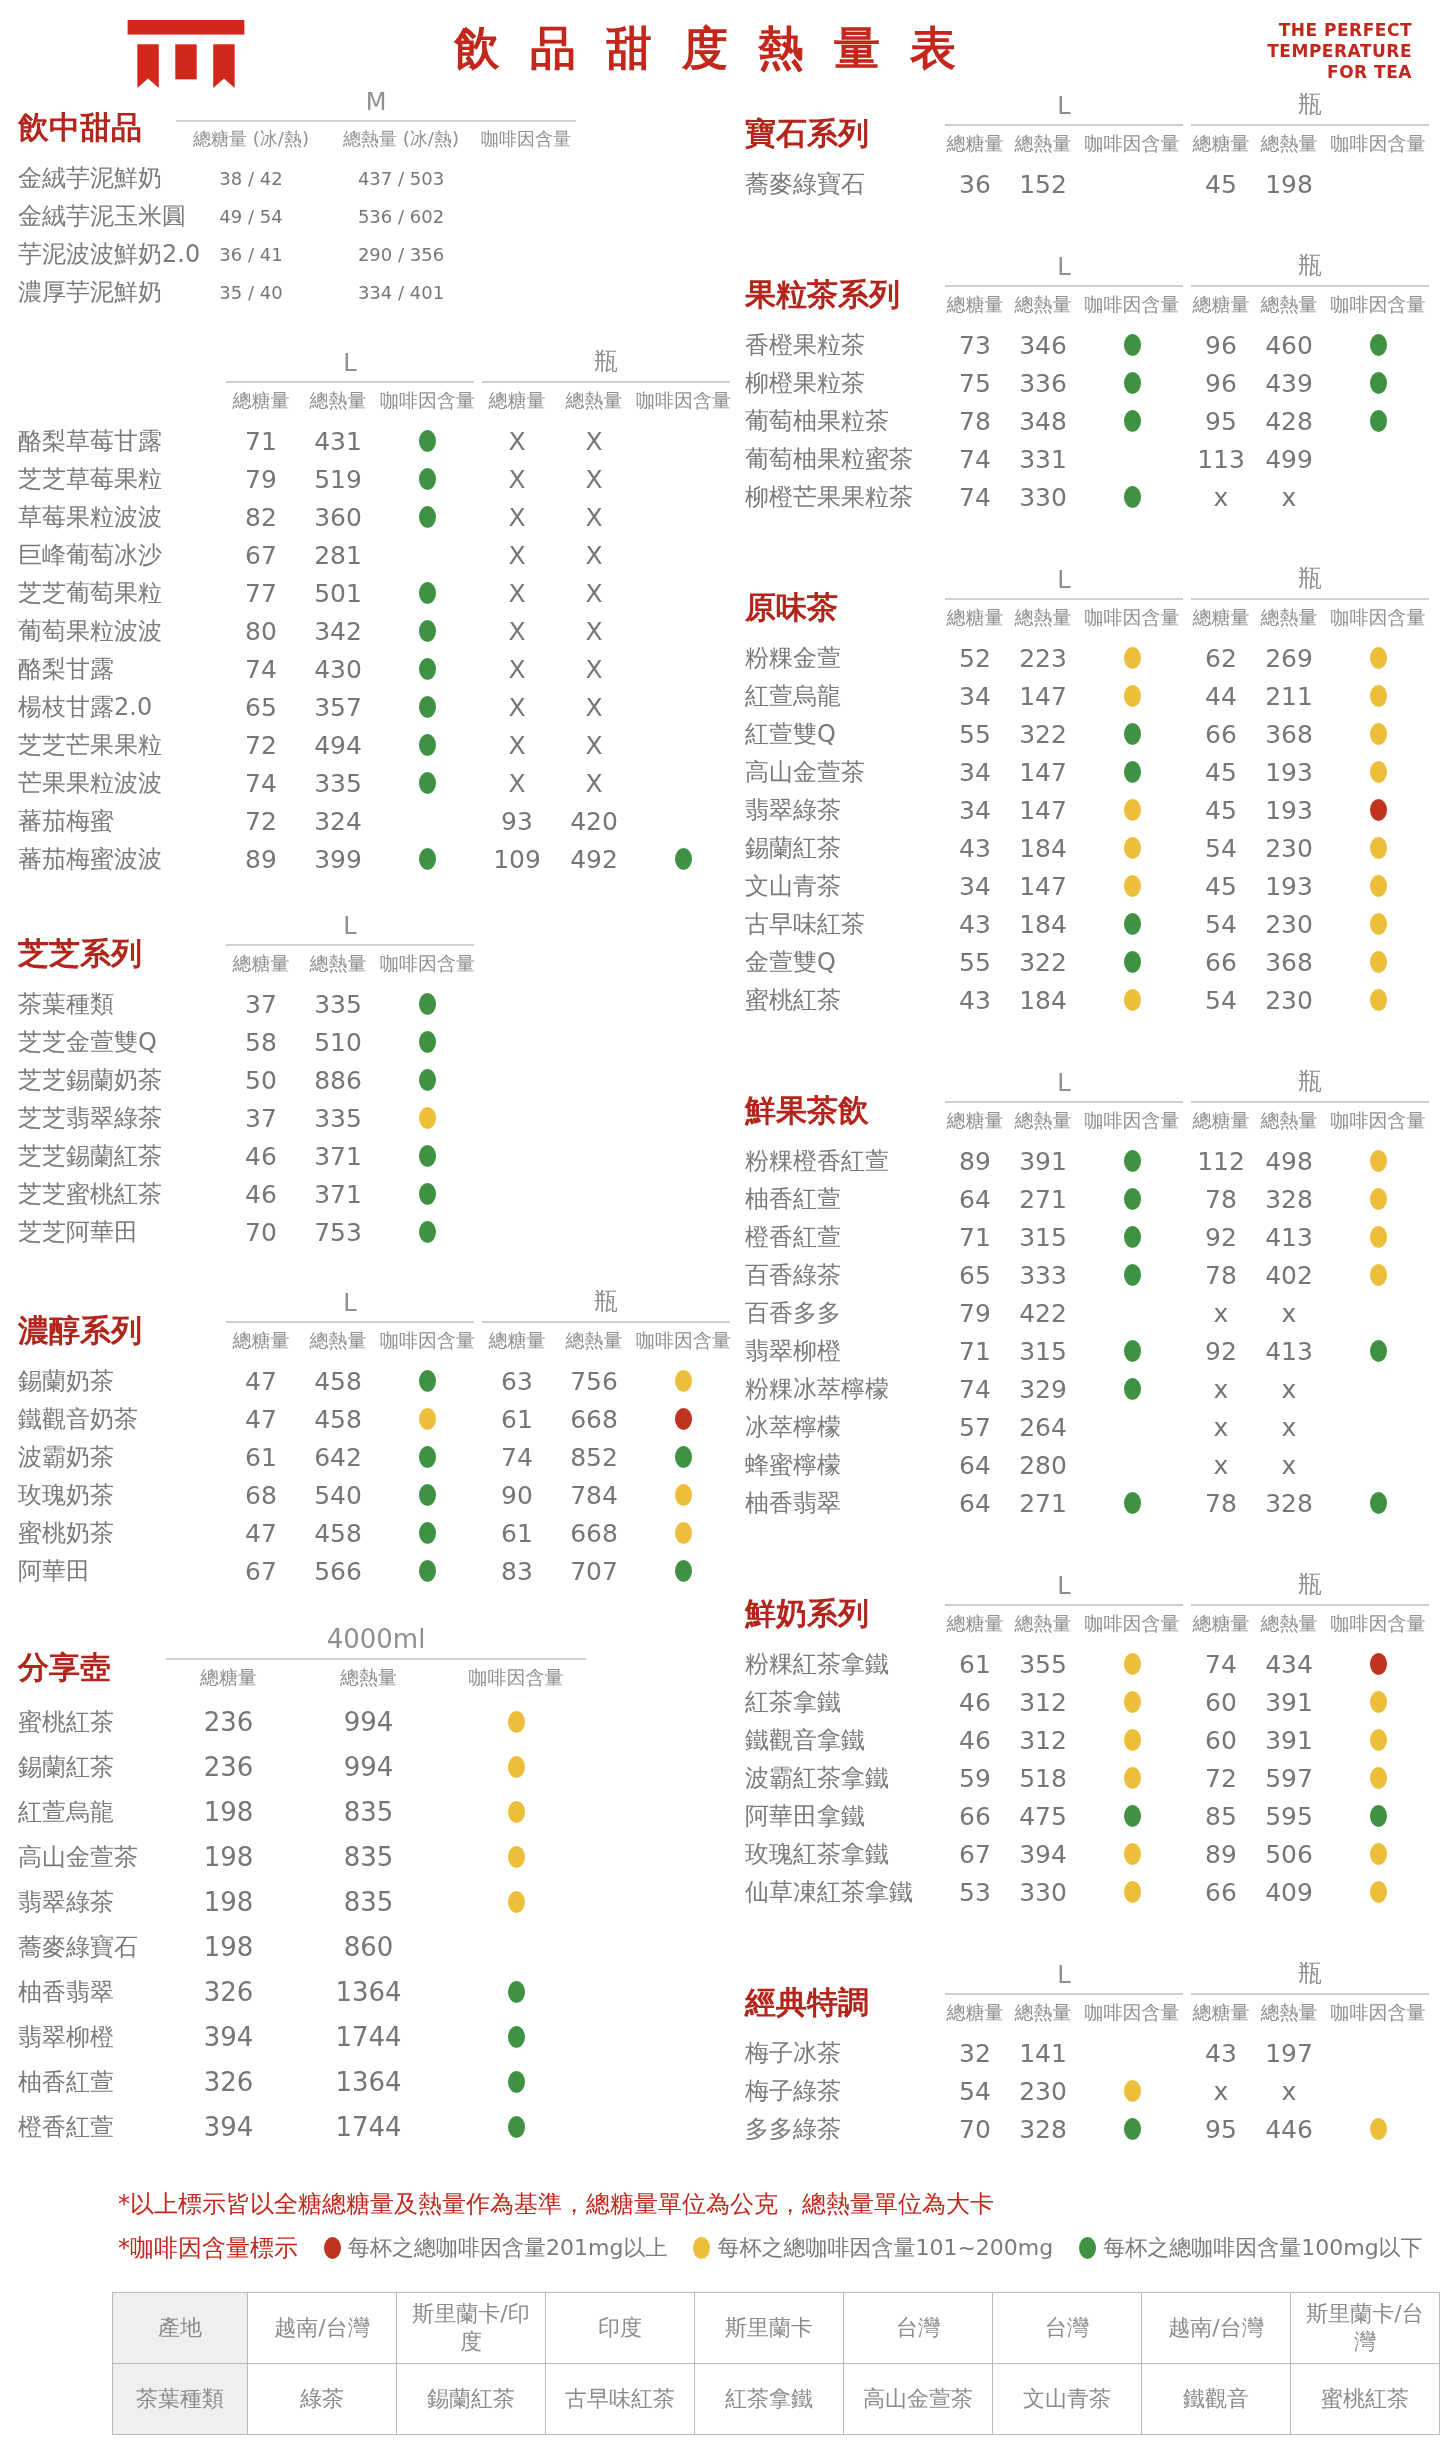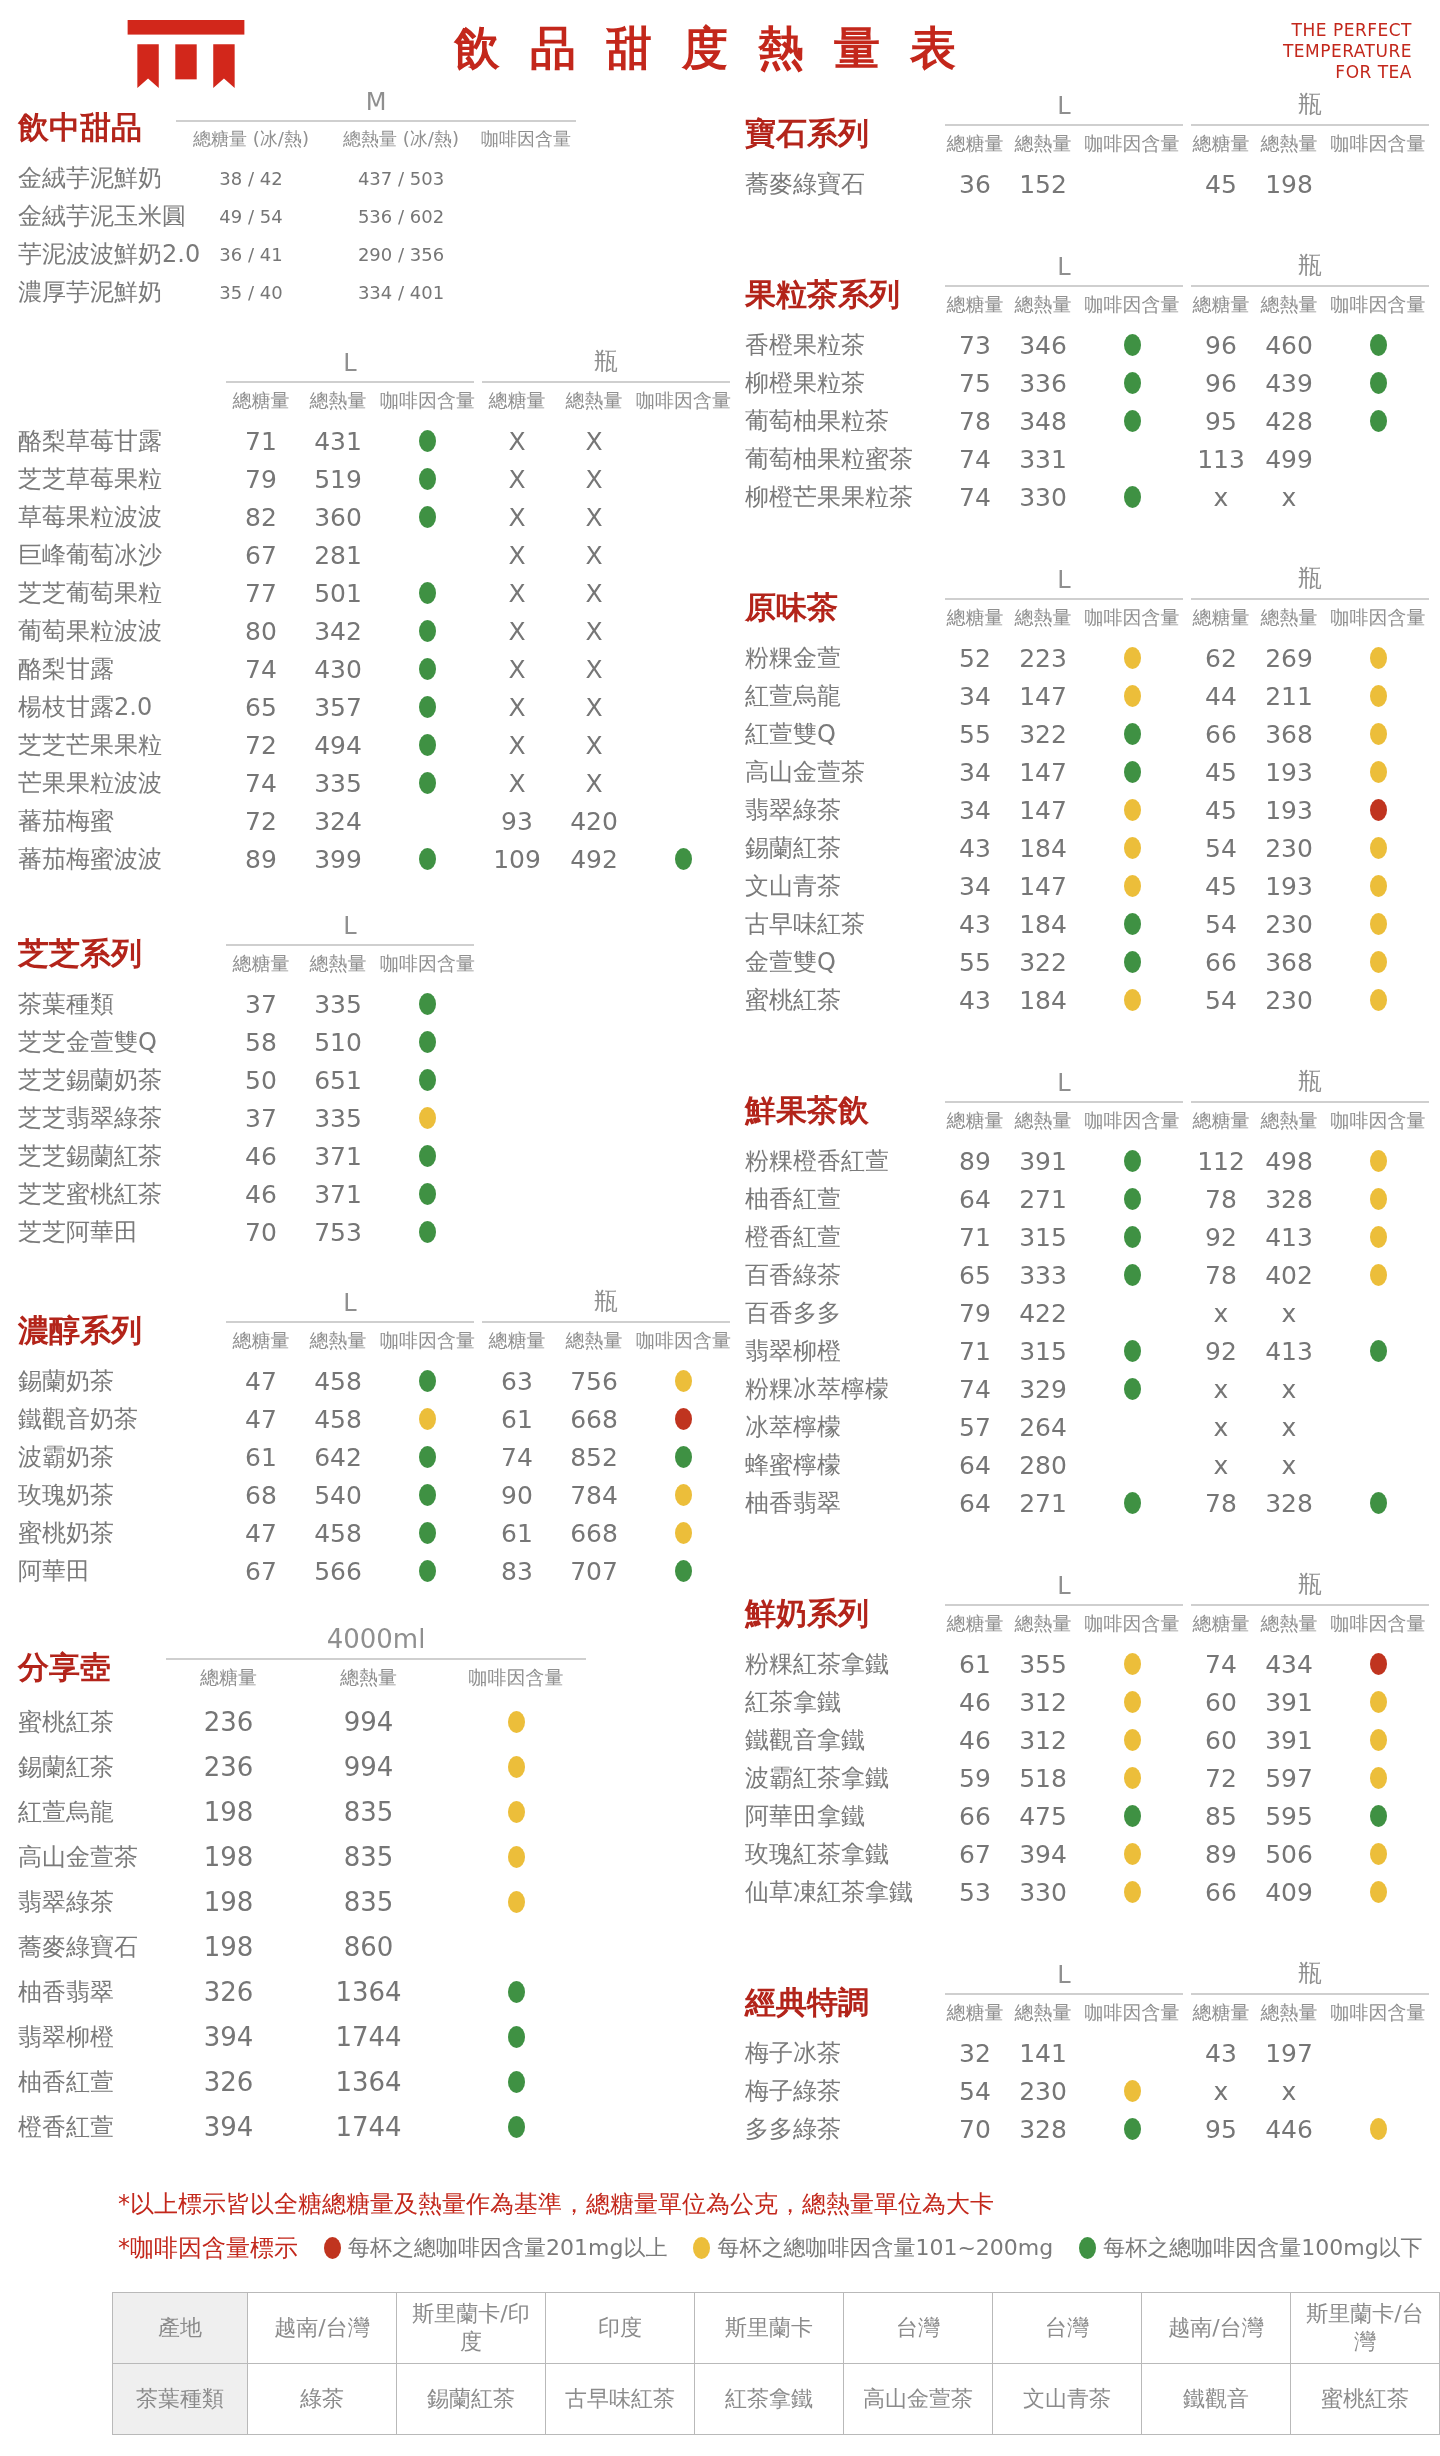--- a/index.html
+++ b/index.html
@@ -11,21 +11,21 @@
   
   #hdr{position:absolute;top:12px;left:0;width:1440px;height:92px;}
   #logo{position:absolute;left:126px;top:8px;width:120px;height:72px;}
   #page-title{
     position:absolute;left:0;right:0;top:6px;text-align:center;
     font-family:"Liberation Serif","DejaVu Serif",serif;font-weight:700;
     font-size:46px;color:#c3271b;letter-spacing:30px;white-space:nowrap;
   }
   #tagline{
     position:absolute;right:28px;top:8px;text-align:right;color:#c3271b;
-    font-weight:400;font-size:17px;line-height:21px;letter-spacing:0.5px;
+    font-weight:700;font-size:17px;line-height:21px;letter-spacing:0.5px;
   }
   
   #col-left{position:absolute;left:18px;top:88px;width:714px;}
   #col-right{position:absolute;left:745px;top:88px;width:690px;}
   .sec{margin-bottom:34px;}
   #col-right .sec{margin-bottom:46px;}
   .sec-head{display:flex;align-items:flex-end;gap:8px;margin-bottom:8px;}
   .row{display:flex;align-items:center;gap:8px;height:38px;}
   .share .row{height:45px;}
   .sec-title{
@@ -334,21 +334,21 @@
         <div class="gcell">
           <span class="c1 val">58</span>
           <span class="c2 val">510</span>
           <span class="c3"><span class="dot" style="background: rgb(63, 145, 67);"></span></span>
         </div>
       </div>
       <div class="row">
         <div class="name">芝芝錫蘭奶茶</div>
         <div class="gcell">
           <span class="c1 val">50</span>
-          <span class="c2 val">651</span>
+          <span class="c2 val">886</span>
           <span class="c3"><span class="dot" style="background: rgb(63, 145, 67);"></span></span>
         </div>
       </div>
       <div class="row">
         <div class="name">芝芝翡翠綠茶</div>
         <div class="gcell">
           <span class="c1 val">37</span>
           <span class="c2 val">335</span>
           <span class="c3"><span class="dot" style="background: rgb(236, 190, 58);"></span></span>
         </div>

